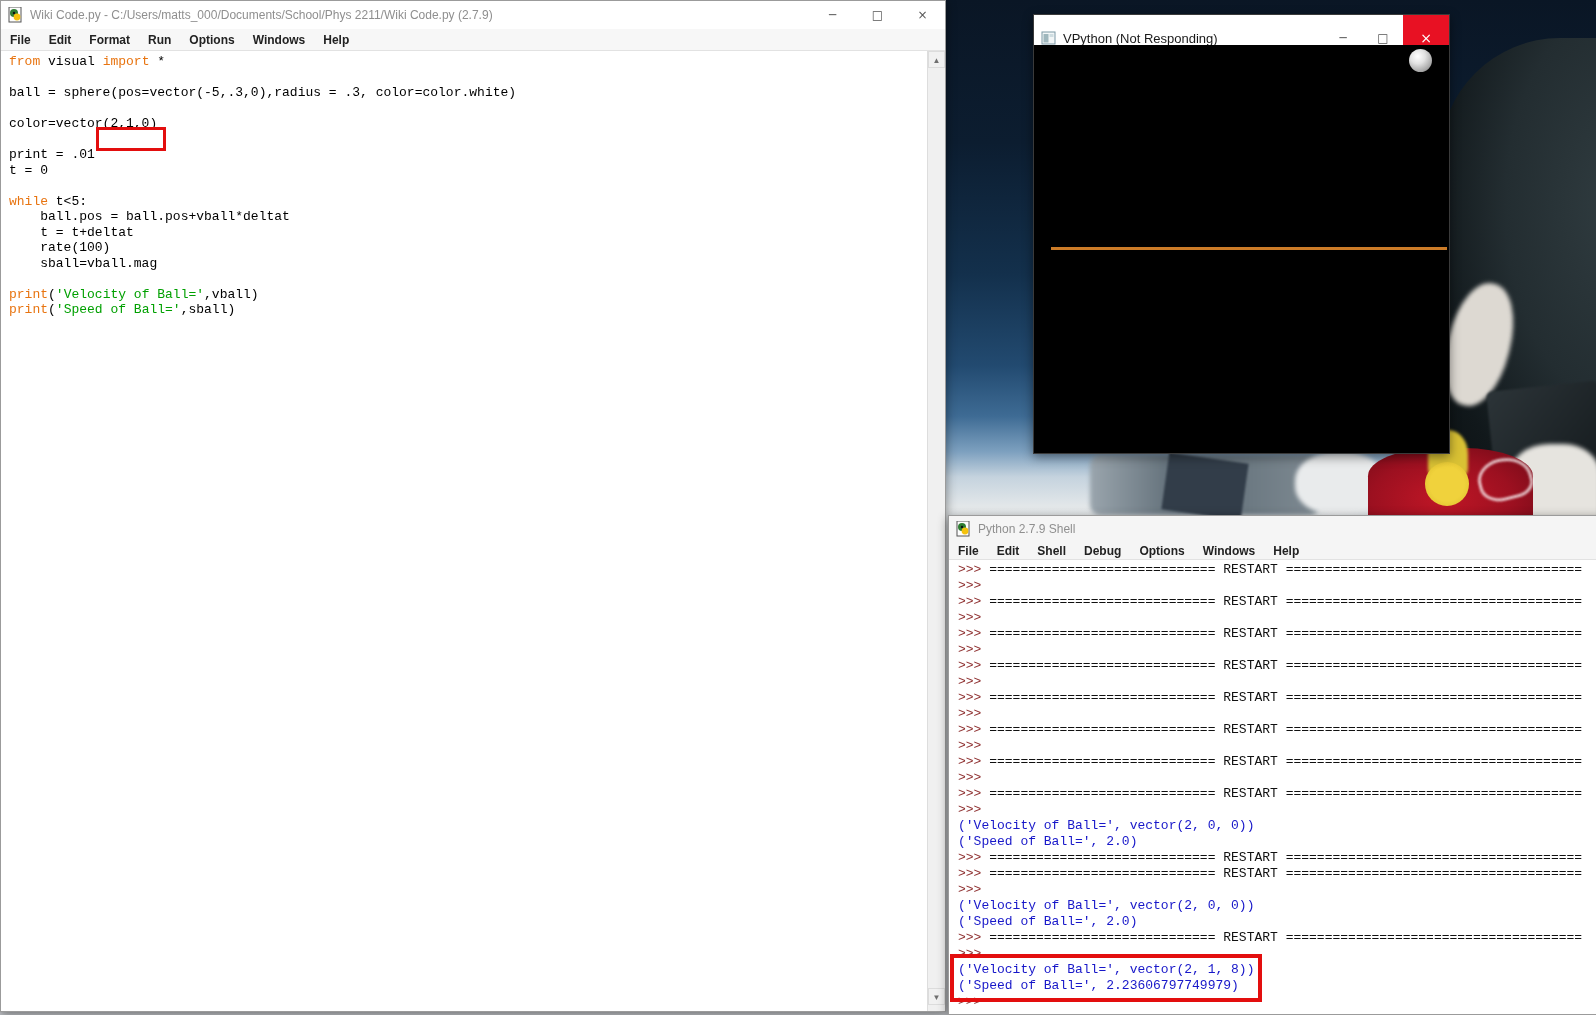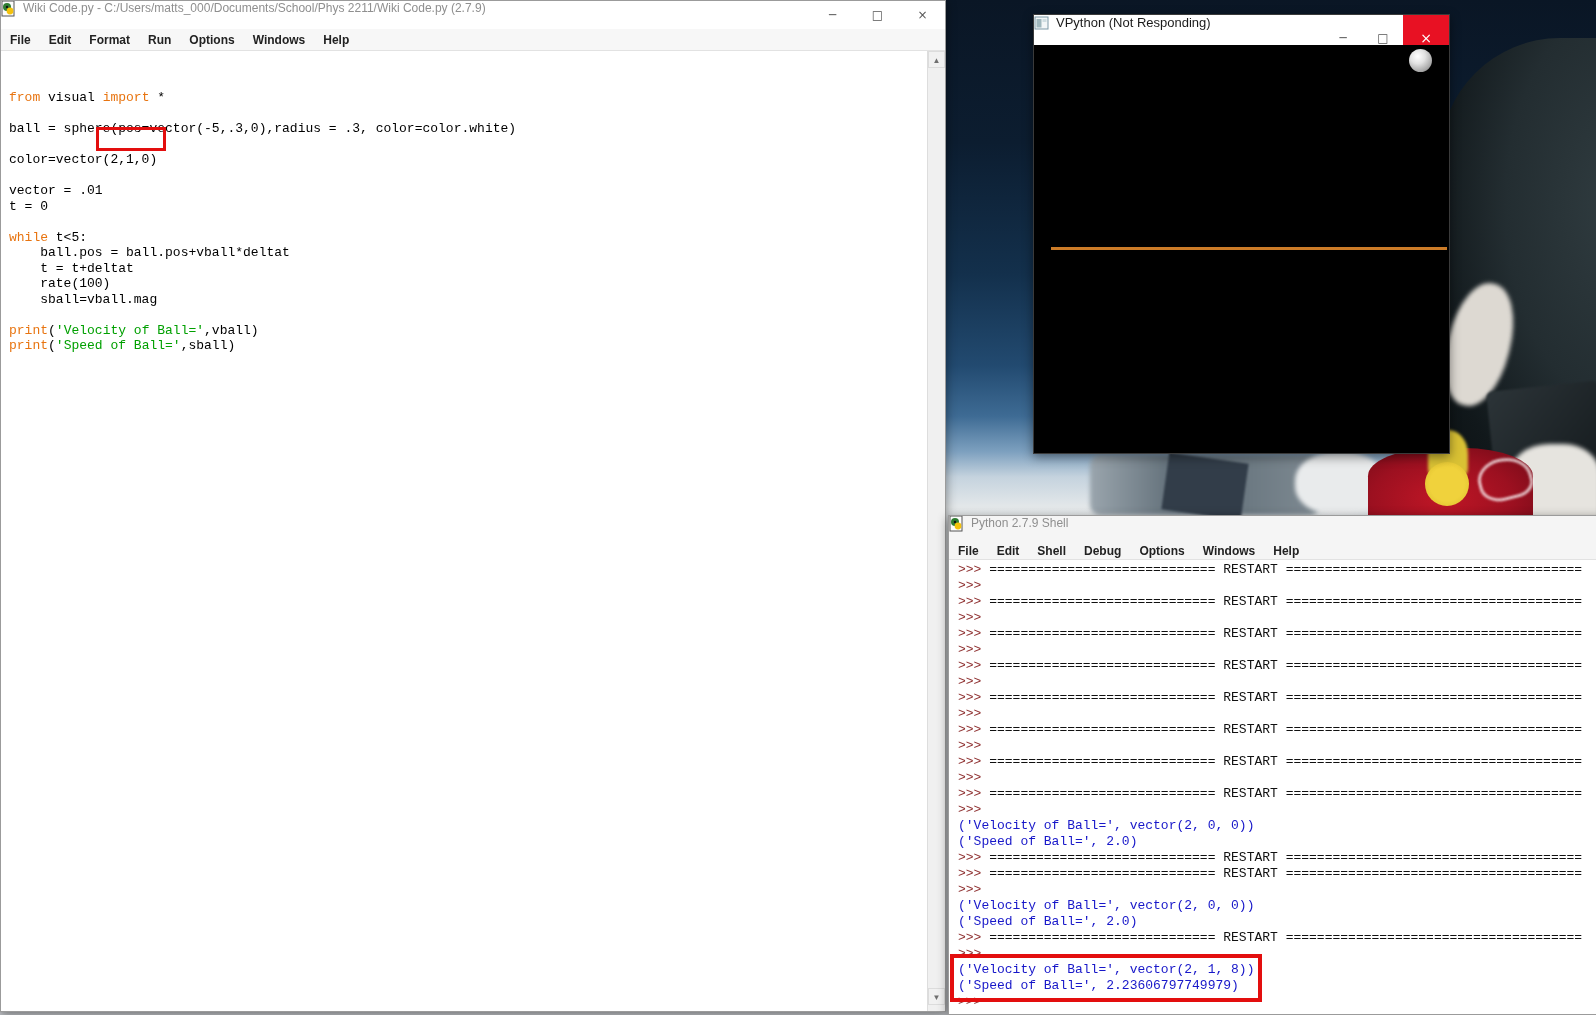--- a/index.html
+++ b/index.html
@@ -30,41 +30,41 @@
       background:radial-gradient(ellipse at 45% 75%,#c01626 0%,#9c1020 55%,#6d0a16 100%);}
   .wp-bull{left:1478px;top:458px;width:48px;height:36px;border:3px solid rgba(255,255,255,.75);
       border-radius:55% 65% 40% 50%;transform:rotate(-14deg);filter:blur(1px);}
   .wp-yellow2{left:1428px;top:430px;width:40px;height:48px;background:#d9c134;
       border-radius:50% 50% 20% 20%;filter:blur(1.5px);}
   .wp-sun{left:1425px;top:462px;width:44px;height:44px;border-radius:50%;
       background:radial-gradient(circle,#f0d23c 55%,#d8b92a 100%);}
 
   
   .win{position:absolute;box-shadow:0 3px 10px rgba(0,0,0,.45);}
-  .titlebar{position:relative;display:flex;background:#fff;
-      box-sizing:border-box;}
+  .titlebar{position:relative;display:flex;align-items:center;background:#fff;
+      padding-left:7px;box-sizing:border-box;}
   .title{font-size:12px;color:#8f8f8f;margin-left:6px;white-space:nowrap;overflow:hidden;}
   .title.active{color:#1a1a1a;font-size:13px;}
   .controls{position:absolute;right:0;top:0;height:100%;display:flex;}
   .ctl{width:45px;height:100%;border:none;background:transparent;color:#555;
       font-size:12px;line-height:100%;padding:0;font-family:"DejaVu Sans",sans-serif;}
   .ctl.close-red{background:#e81123;color:#fff;width:46px;font-size:14px;}
   .menubar{display:flex;align-items:center;background:#f7f7f7;border-bottom:1px solid #e2e2e2;
       font-size:12px;color:#222;box-sizing:border-box;}
   .menu-item{padding:0 9px;font-weight:bold;}
   .appicon{display:inline-flex;width:16px;height:16px;flex:0 0 auto;}
 
   
   .editor{left:0;top:0;width:946px;height:1012px;background:#fff;border:1px solid #9b9b9b;
       box-sizing:border-box;}
   .editor .titlebar{height:28px;}
   .editor .menubar{height:22px;}
   .textarea{position:absolute;left:0;top:50px;right:17px;bottom:0;background:#fff;
       padding:3px 0 0 8px;font:13px/15.5px "Liberation Mono","DejaVu Sans Mono",monospace;
-      color:#000;overflow:hidden;margin-top:36px;}
+      color:#000;overflow:hidden;}
   .cl{white-space:pre;height:15.5px;}
   .cl .kw{color:var(--keyword);}
   .cl .st{color:var(--string);}
   .vscroll{position:absolute;top:50px;right:0;width:17px;bottom:0;background:#f0f0f0;
       border-left:1px solid #ddd;}
   .arr{position:absolute;left:0;right:0;height:17px;text-align:center;line-height:17px;
       font-size:8px;color:#6f6f6f;background:#f1f1f1;border:1px solid #dcdcdc;box-sizing:border-box;}
   .arr.top{top:0;}
   .arr.bottom{bottom:6px;}
 
@@ -142,21 +142,21 @@
         <span class="menu-item">Windows</span>
         <span class="menu-item">Help</span>
       </nav>
     <div class="textarea" id="code-area">
         <div class="cl"><span class="kw">from</span><span class="pl"> visual </span><span class="kw">import</span><span class="pl"> *</span></div>
         <div class="cl"> </div>
         <div class="cl"><span class="pl">ball = sphere(pos=vector(-5,.3,0),radius = .3, color=color.white)</span></div>
         <div class="cl"> </div>
         <div class="cl"><span class="pl">color=vector(2,1,0)</span></div>
         <div class="cl"> </div>
-        <div class="cl"><span class="pl">vector = .01</span></div>
+        <div class="cl"><span class="pl">print = .01</span></div>
         <div class="cl"><span class="pl">t = 0</span></div>
         <div class="cl"> </div>
         <div class="cl"><span class="kw">while</span><span class="pl"> t&lt;5:</span></div>
         <div class="cl"><span class="pl">    ball.pos = ball.pos+vball*deltat</span></div>
         <div class="cl"><span class="pl">    t = t+deltat</span></div>
         <div class="cl"><span class="pl">    rate(100)</span></div>
         <div class="cl"><span class="pl">    sball=vball.mag</span></div>
         <div class="cl"> </div>
         <div class="cl"><span class="kw">print</span><span class="pl">(</span><span class="st">'Velocity of Ball='</span><span class="pl">,vball)</span></div>
         <div class="cl"><span class="kw">print</span><span class="pl">(</span><span class="st">'Speed of Ball='</span><span class="pl">,sball)</span></div>

